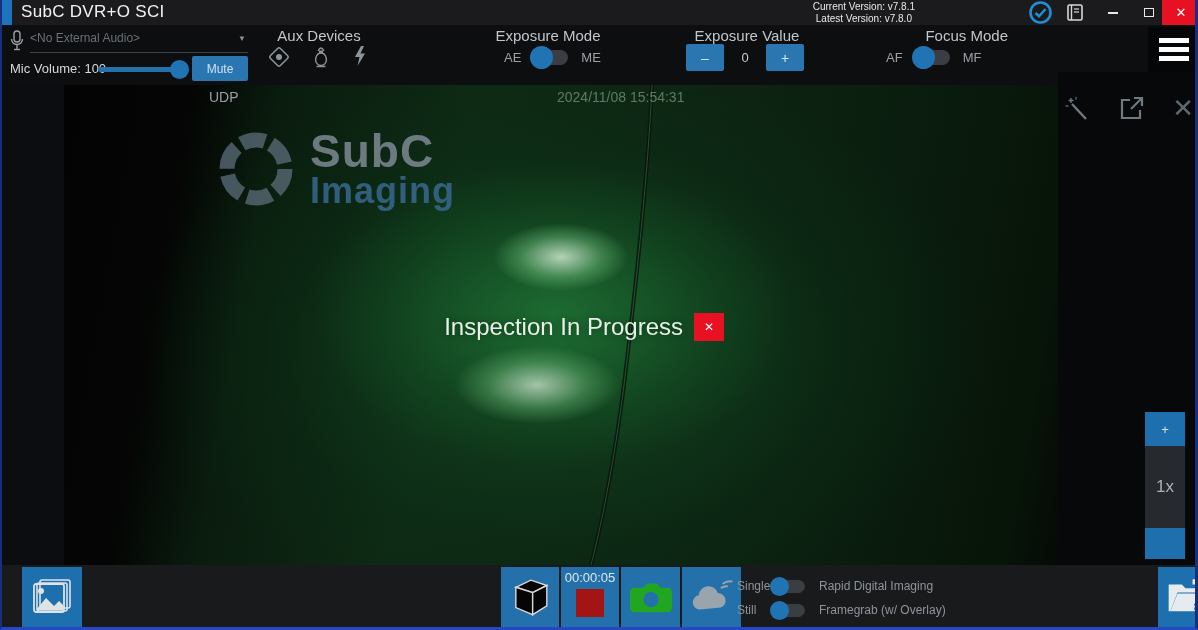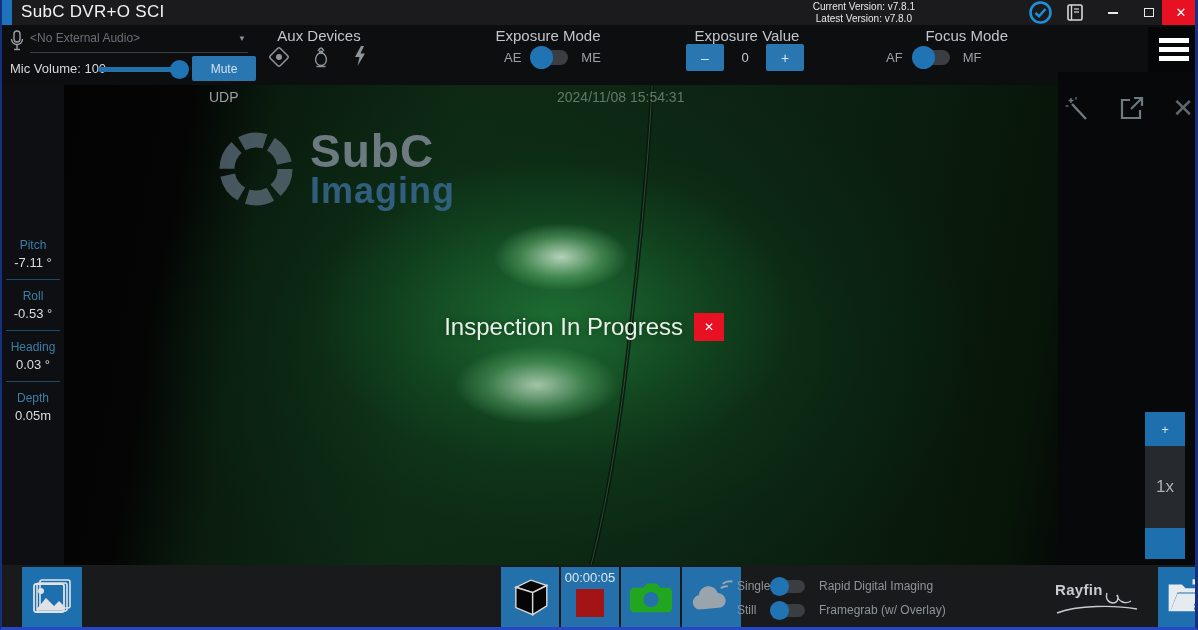--- a/index.html
+++ b/index.html
@@ -23,21 +23,21 @@
   .min-glyph { width:10px; height:2px; background:#e8e8e8; }
   .max-glyph { width:10px; height:9px; border:1px solid #e8e8e8; }
   
   .toolbar { position:absolute; left:0; top:25px; width:1198px; height:60px; background:#0c0e10; }
   .mic-icon { position:absolute; left:7px; top:5px; }
   .audio-select { position:absolute; left:28px; top:6px; width:218px; color:#697077; font-size:12px; border-bottom:1px solid #3c4146; height:22px; }
   .audio-chevron { position:absolute; right:2px; top:3px; color:#8a9096; font-size:11px; }
   .mic-volume-label { position:absolute; left:8px; top:36px; color:#d6dadd; font-size:13px; }
   .slider { position:absolute; left:96px; top:42px; width:82px; height:5px; background:#2470ab; border-radius:3px; }
   .slider-thumb { position:absolute; right:-9px; top:-7px; width:19px; height:19px; border-radius:50%; background:#2174b4; }
-  .mute-btn { position:absolute; left:190px; top:31px; width:64px; height:25px; background:#2a76b0; color:#cfe2f2; font-size:12px; border:none; border-radius:2px; }
+  .mute-btn { position:absolute; left:190px; top:31px; width:56px; height:25px; background:#2a76b0; color:#cfe2f2; font-size:12px; border:none; border-radius:2px; }
   .group-label { position:absolute; color:#c2c6ca; font-size:15px; top:2px; width:160px; text-align:center; }
   .aux-label { left:237px; }
   .aux-icons { position:absolute; left:266px; top:20px; display:flex; gap:23px; align-items:center; color:#8d949a; }
   .exp-mode-label { left:466px; }
   .exp-val-label { left:665px; }
   .focus-label { left:846px;text-align:right; }
   .toggle-row { position:absolute; top:25px; display:flex; align-items:center; gap:13px; color:#9aa0a6; font-size:13px; }
   .tr-exp { left:502px; } .tr-focus { left:884px; }
   .pill { position:relative; width:34px; height:15px; background:#3a3e42; border-radius:8px; }
   .knob { position:absolute; left:-4px; top:-4px; width:23px; height:23px; border-radius:50%; background:#2174b4; }
@@ -201,43 +201,20 @@
       <span>MF</span>
     </div>
   </div>
 
   <div class="menu-btn">
     <div class="menu-bar"></div>
     <div class="menu-bar"></div>
     <div class="menu-bar"></div>
   </div>
 
-  <div class="sidebar">
-    <div class="tele-wrap">
-      <div class="tele-item">
-        <div class="tele-label">Pitch</div>
-        <div class="tele-value">-7.11 °</div>
-      </div>
-      <div class="tele-div"></div>
-      <div class="tele-item">
-        <div class="tele-label">Roll</div>
-        <div class="tele-value">-0.53 °</div>
-      </div>
-      <div class="tele-div"></div>
-      <div class="tele-item">
-        <div class="tele-label">Heading</div>
-        <div class="tele-value">0.03 °</div>
-      </div>
-      <div class="tele-div"></div>
-      <div class="tele-item">
-        <div class="tele-label">Depth</div>
-        <div class="tele-value">0.05m</div>
-      </div>
-    </div>
-  </div>
 
   <div class="video">
     <svg class="cable" width="994" height="480" viewBox="0 0 994 480">
       <path d="M588,0 C584,90 572,200 560,300 C550,380 535,450 527,480" fill="none" stroke="rgba(6,22,10,.85)" stroke-width="4"></path>
       <path d="M588,0 C584,90 572,200 560,300 C550,380 535,450 527,480" fill="none" stroke="rgba(160,220,170,.25)" stroke-width="1"></path>
     </svg>
     <div class="proto-label">UDP</div>
     <div class="timestamp">2024/11/08 15:54:31</div>
     <div class="watermark">
       <svg width="84" height="84" viewBox="0 0 84 84">
@@ -332,27 +309,20 @@
       </div>
       <div class="cap-row">
         <span class="cap-left">Still</span>
         <span class="pill">
             <span class="knob"></span>
           </span>
         <span>Framegrab (w/ Overlay)</span>
       </div>
     </div>
 
-    <div class="rayfin">
-      <span class="rayfin-text">Rayfin</span>
-      <svg width="84" height="26" viewBox="0 0 84 26" style="margin-top:-8px;">
-        <path d="M52,2 C50,8 54,12 58,12 C63,12 64,6 62,4 M62,4 C63,10 70,14 76,10" fill="none" stroke="#c8ccd0" stroke-width="1.4"></path>
-        <path d="M2,22 C22,14 60,14 82,18" fill="none" stroke="#c8ccd0" stroke-width="1.4"></path>
-      </svg>
-    </div>
 
     <button class="bb-btn btn-files">
       <svg width="46" height="40" viewBox="0 0 52 44">
         <path d="M3,8 H18 L22,12 H42 V17 H13 L5,38 H3 Z" fill="#e6ebef"></path>
         <path d="M13,18 H49 L41,38 H5 Z" fill="#e6ebef"></path>
         <path d="M30,2 h8 v6 h6 v6 h-6 v-6 h-8 Z" fill="#e6ebef"></path>
         <g>
           <circle cx="40" cy="33" r="8.5" fill="#2470ab"></circle>
           <circle cx="40" cy="33" r="6" fill="none" stroke="#e6ebef" stroke-width="2"></circle>
           <circle cx="40" cy="33" r="2" fill="#e6ebef"></circle>

